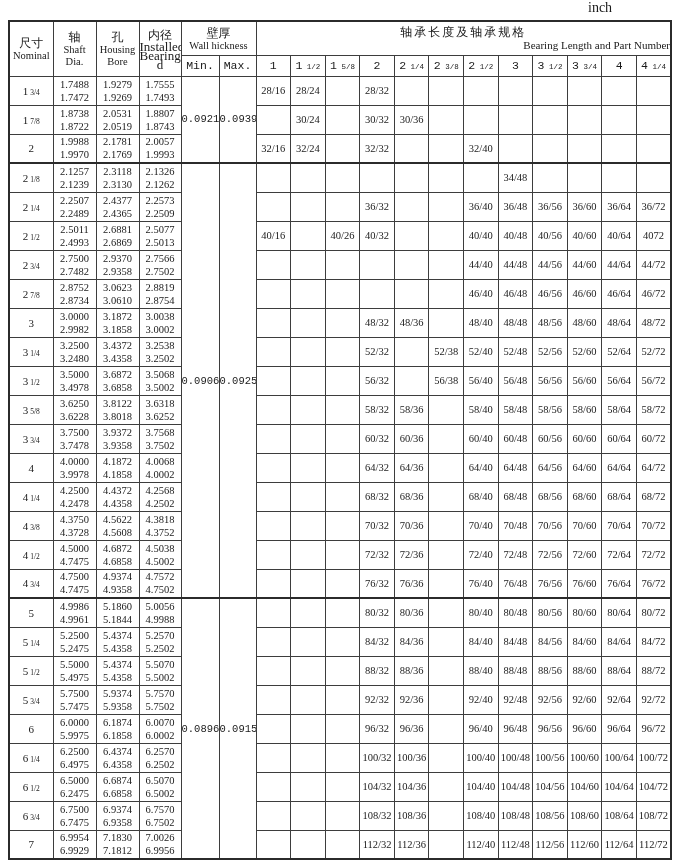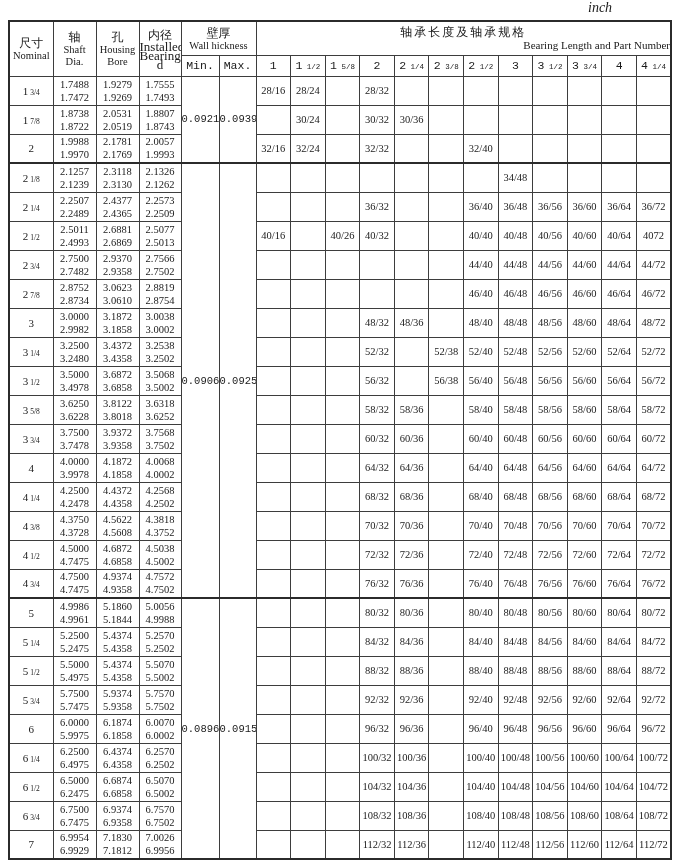--- a/index.html
+++ b/index.html
@@ -8,21 +8,20 @@
     background: #ffffff;
     color: #1a1a1a;
     font-family: "Liberation Serif", "DejaVu Serif", serif;
     position: relative;
     overflow: hidden;
   }
   .unit {
     position: absolute;
     top: 0px; left: 588px;
     font-size: 14px;
-    font-style: italic;
   }
   table {
     position: absolute;
     left: 8px; top: 20px;
     width: 664px;
     border-collapse: collapse;
     table-layout: fixed;
     border: 2px solid #2b2b2b;
   }
   th, td {

